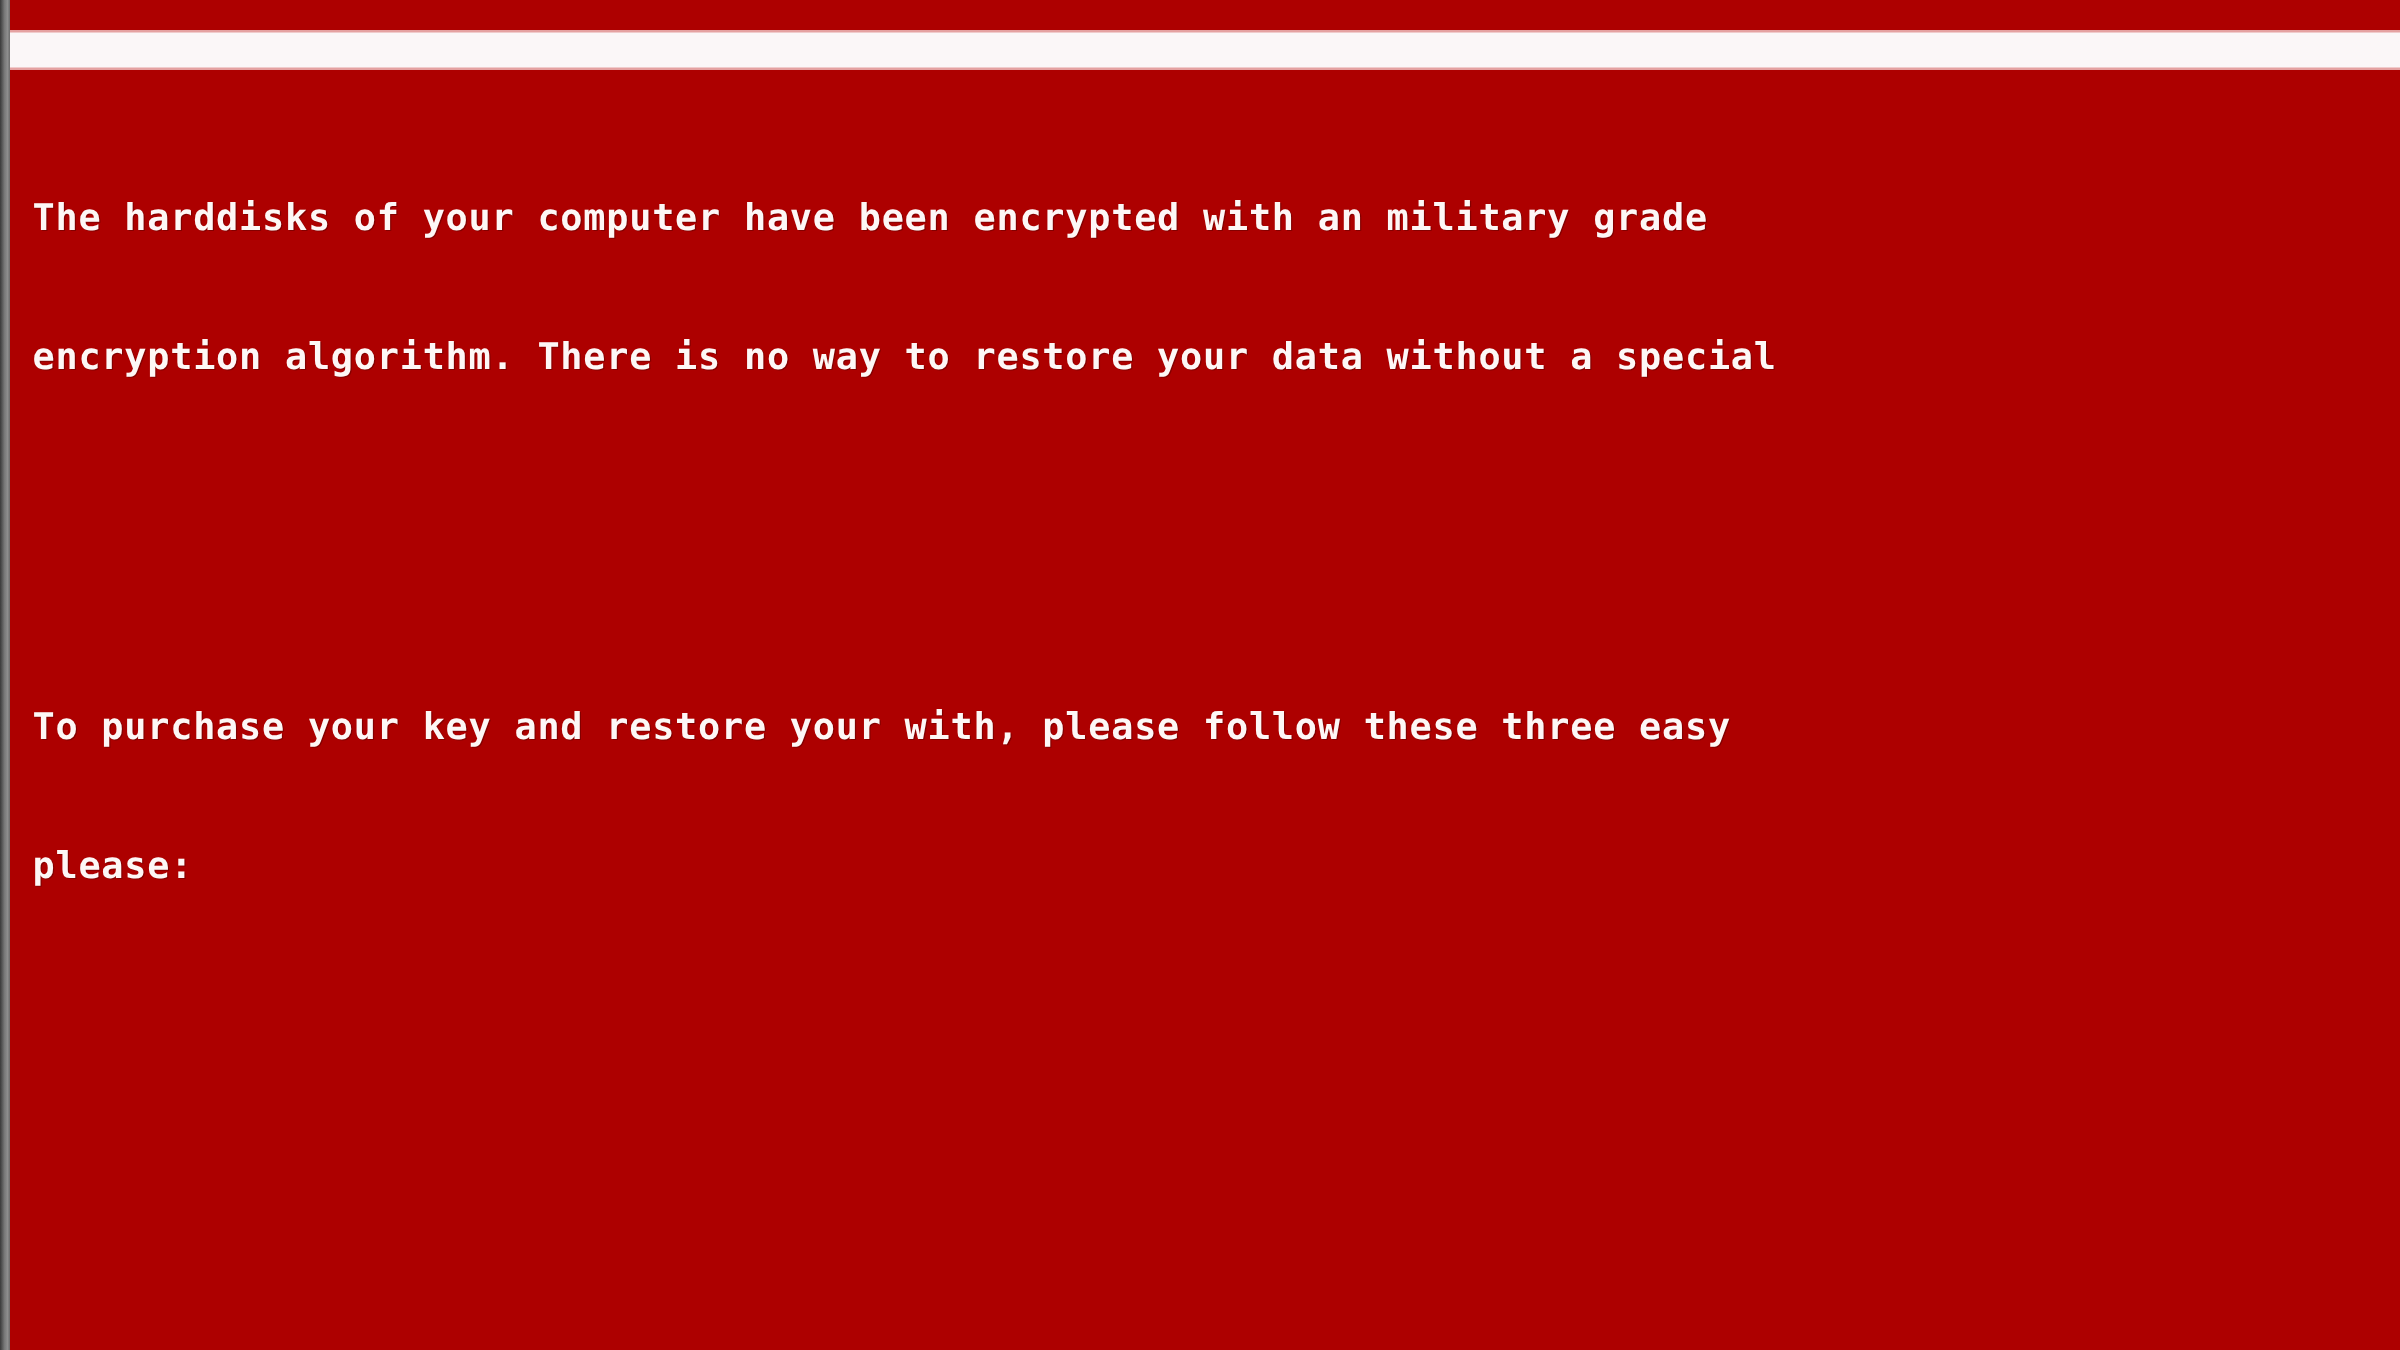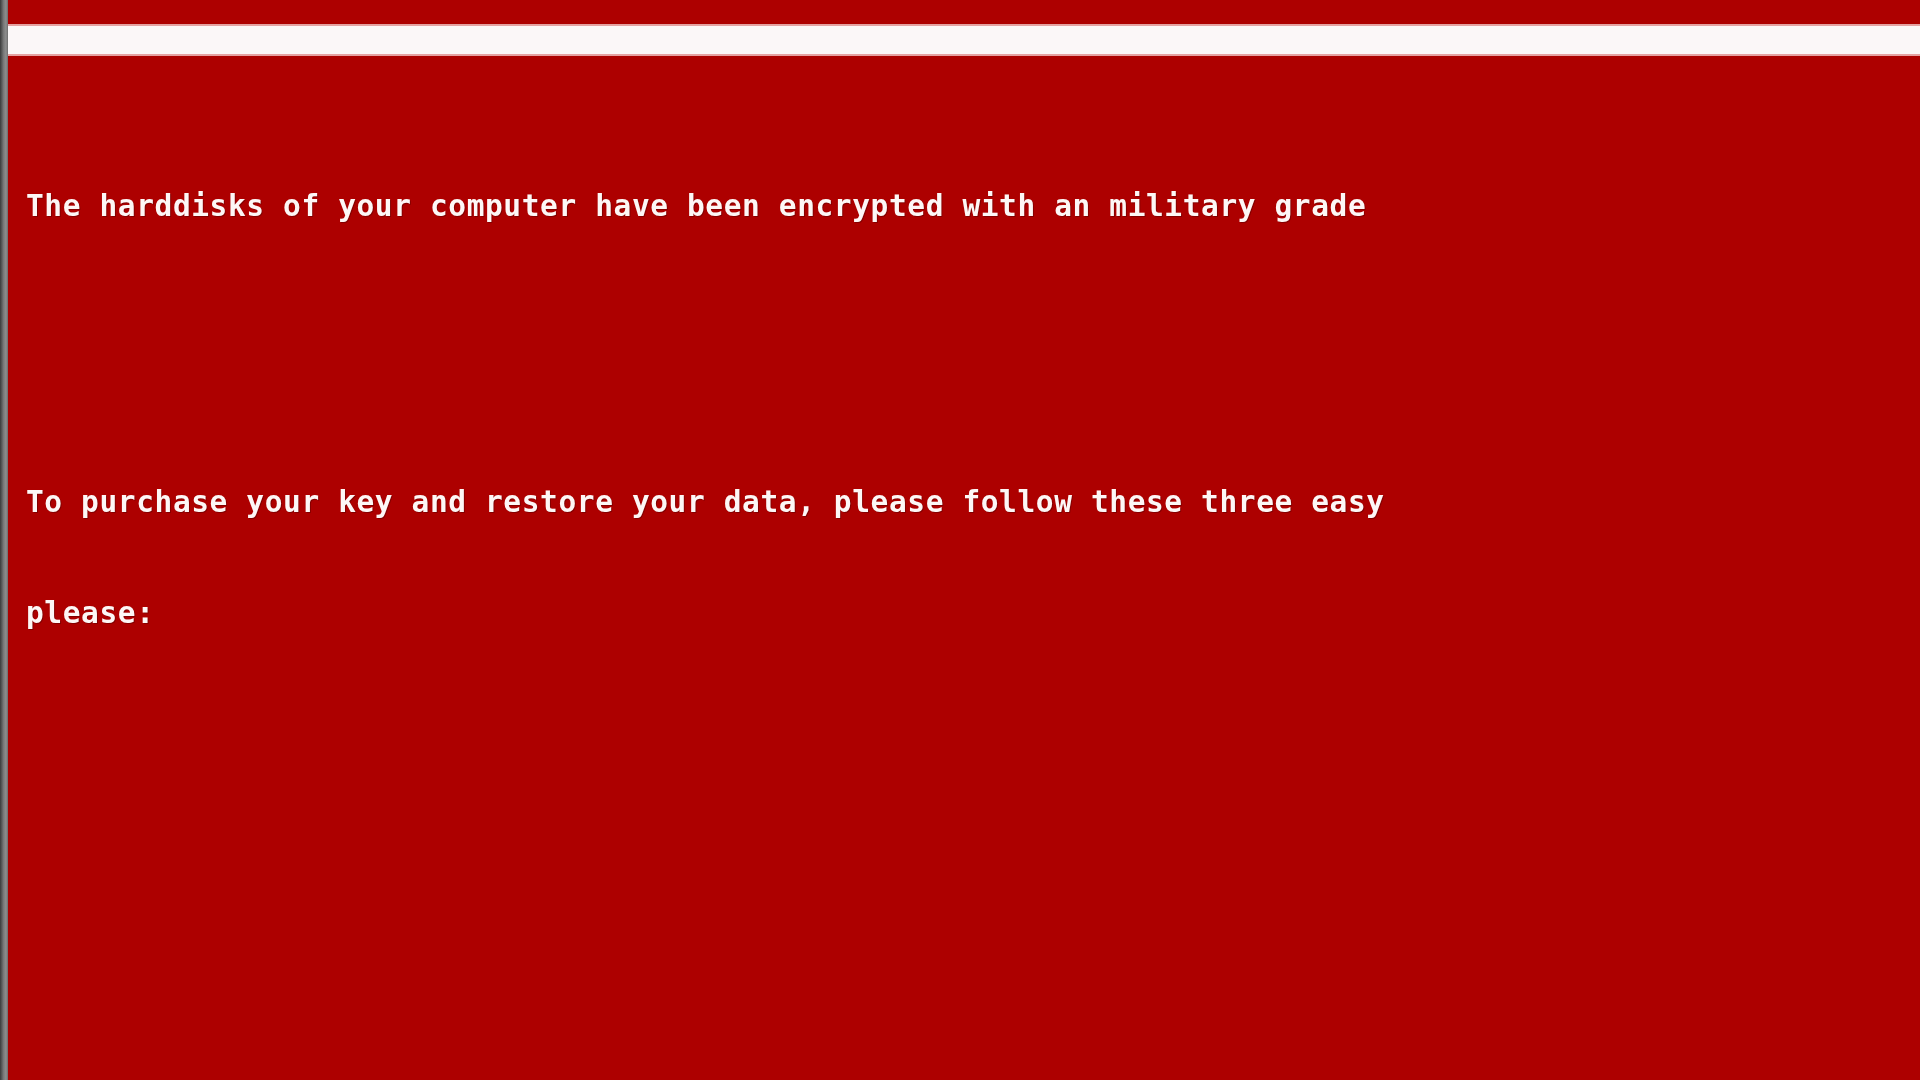--- a/index.html
+++ b/index.html
@@ -45,21 +45,21 @@
     box-sizing: border-box;
     z-index: 3;
   }
 
   #console {
     position: absolute;
     left: 0;
     top: 0;
     width: 1920px;
     height: 1080px;
-    padding: 77px 0 0 26px;
+    padding: 45px 0 0 26px;
     box-sizing: border-box;
     z-index: 2;
     font-family: "DejaVu Sans Mono", "Liberation Mono", monospace;
     font-size: 29.5px;
     line-height: 37px;
     letter-spacing: 0.6px;
     color: #fdf7f6;
     white-space: pre;
     font-weight: 700;
     text-shadow: 1px 1px 0 rgba(80,0,0,0.45);
@@ -80,24 +80,25 @@
 <body>
 
 <div id="screen">
 
   <div id="left-bevel"></div>
   <div id="top-strip"></div>
 
   <div id="console">
 
     <span class="line">The harddisks of your computer have been encrypted with an military grade</span>
+    <span class="line">encryption algorithm. There is no way to restore your data without a special</span>
 
     <span class="blank"></span>
 
-    <span class="line">To purchase your key and restore your data, please follow these three easy</span>
+    <span class="line">To purchase your key and restore your with, please follow these three easy</span>
     <span class="line">please:</span>
 
     <span class="blank"></span>
 
     
     
     
 
     
 

